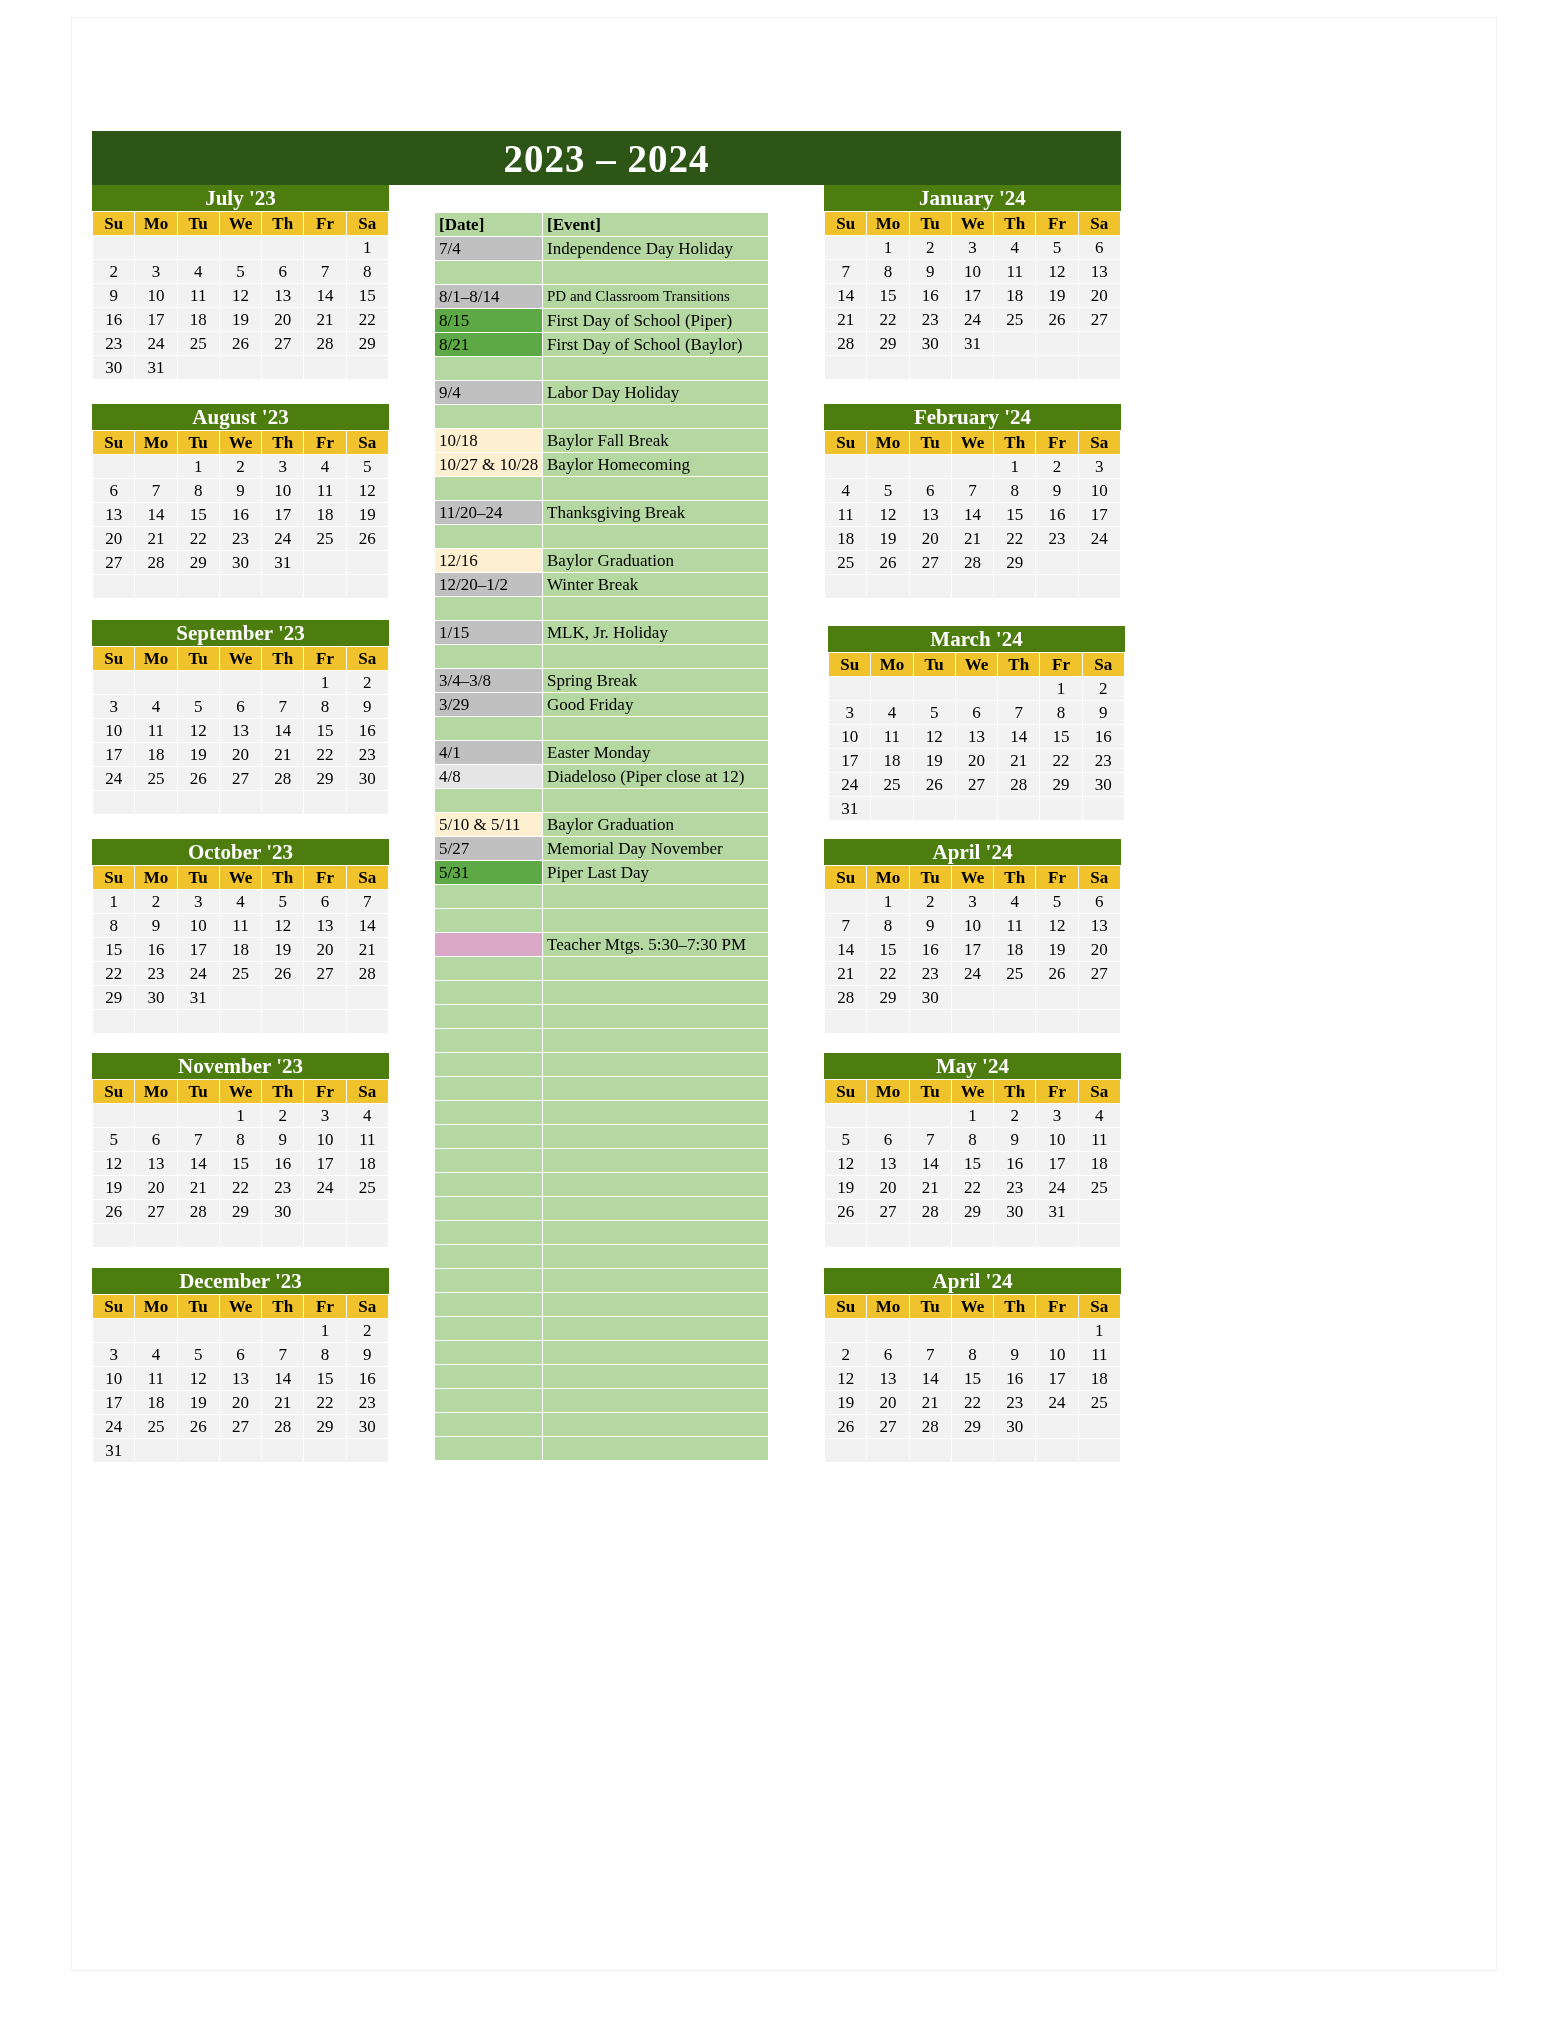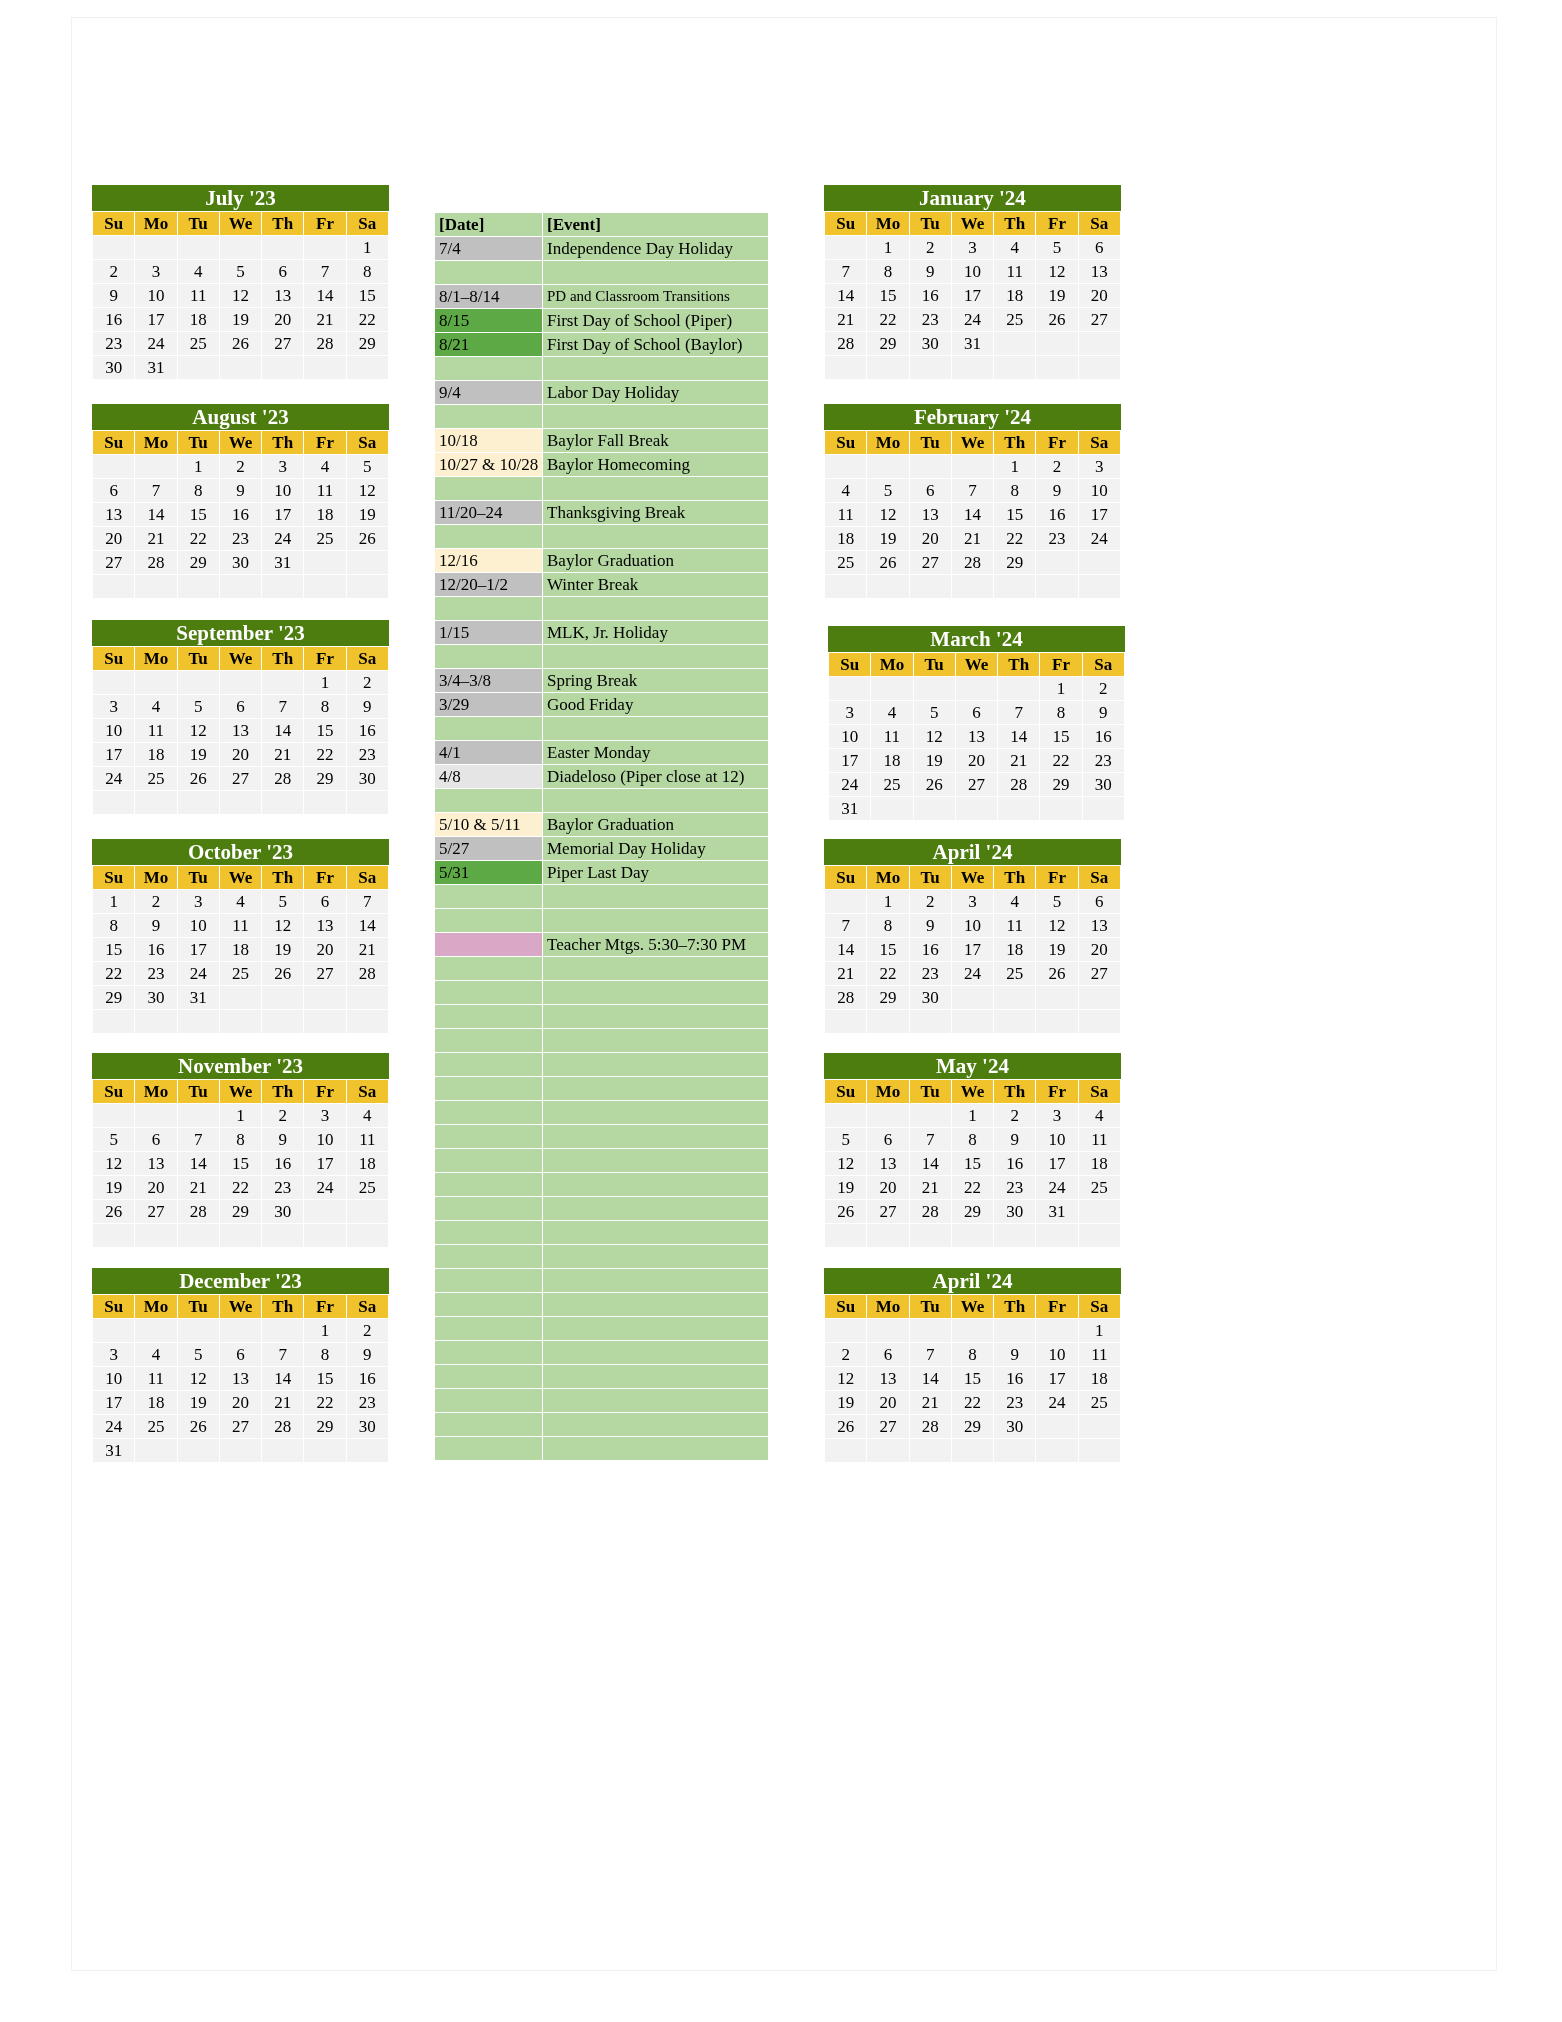--- a/index.html
+++ b/index.html
@@ -118,20 +118,23 @@
   #events td.pk { background:#d9a8c6; }
   #events td.bl { background:#e5e5e5; }
   #events td.small { font-size:15px; }
 </style>
 </head>
 <body>
 
 <div class="page">
   <div class="sheet"></div>
 
+  <div id="title-bar">
+    <span class="title-text">2023 – 2024</span>
+  </div>
 
   <div id="months-root">
       <div class="month" style="left: 92px; top: 185px;">
         <div class="month-title">July '23</div>
         <table class="cal">
           <thead>
             <tr>
               <th>Su</th>
               <th>Mo</th>
               <th>Tu</th>
@@ -1094,21 +1097,21 @@
         <tr>
           <td class="c-date"></td>
           <td class="c-evt"></td>
         </tr>
         <tr>
           <td class="c-date cr">5/10 &amp; 5/11</td>
           <td class="c-evt">Baylor Graduation</td>
         </tr>
         <tr>
           <td class="c-date g">5/27</td>
-          <td class="c-evt">Memorial Day Holiday</td>
+          <td class="c-evt">Memorial Day November</td>
         </tr>
         <tr>
           <td class="c-date dg">5/31</td>
           <td class="c-evt">Piper Last Day</td>
         </tr>
         <tr>
           <td class="c-date"></td>
           <td class="c-evt"></td>
         </tr>
         <tr>

